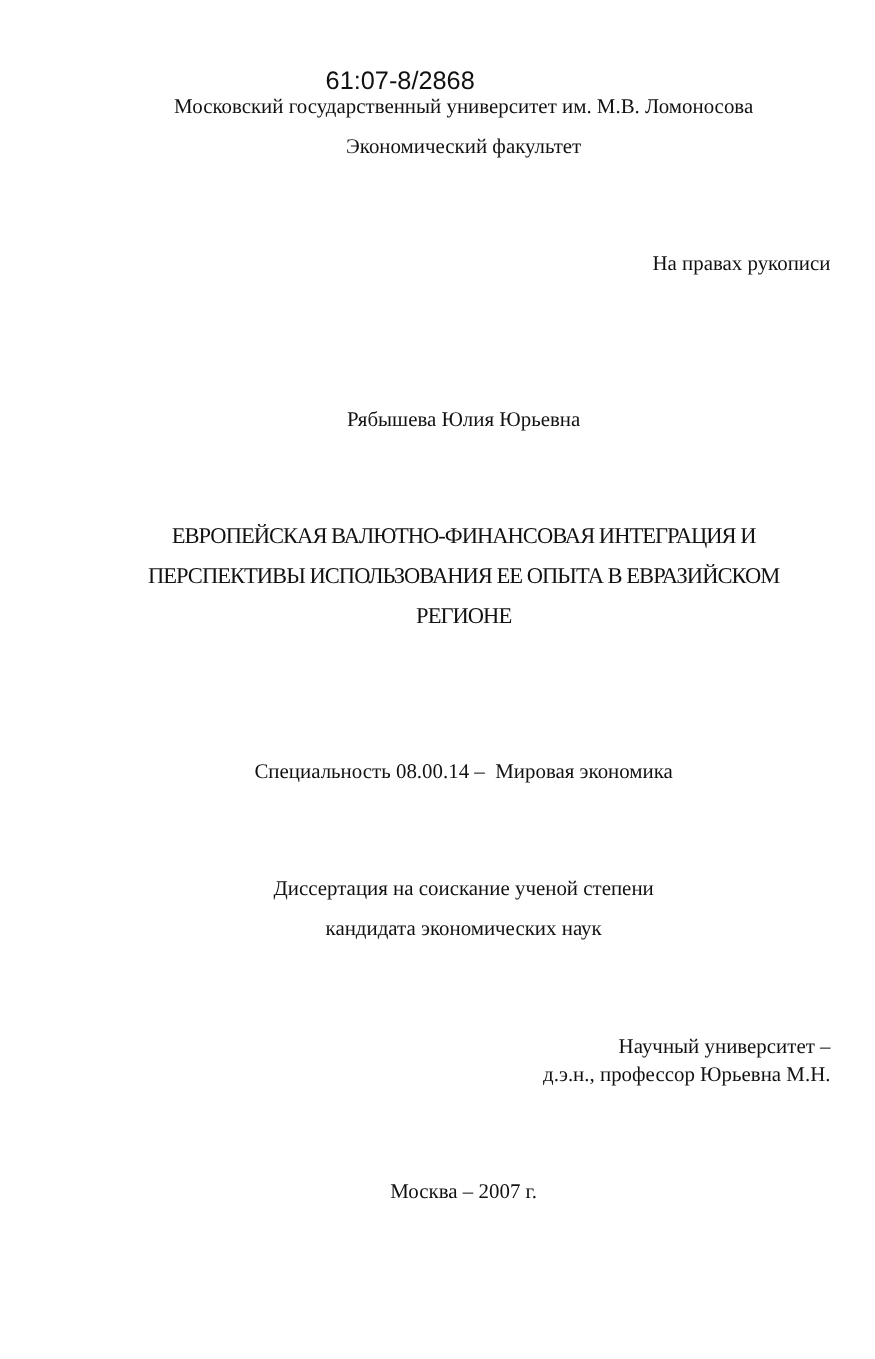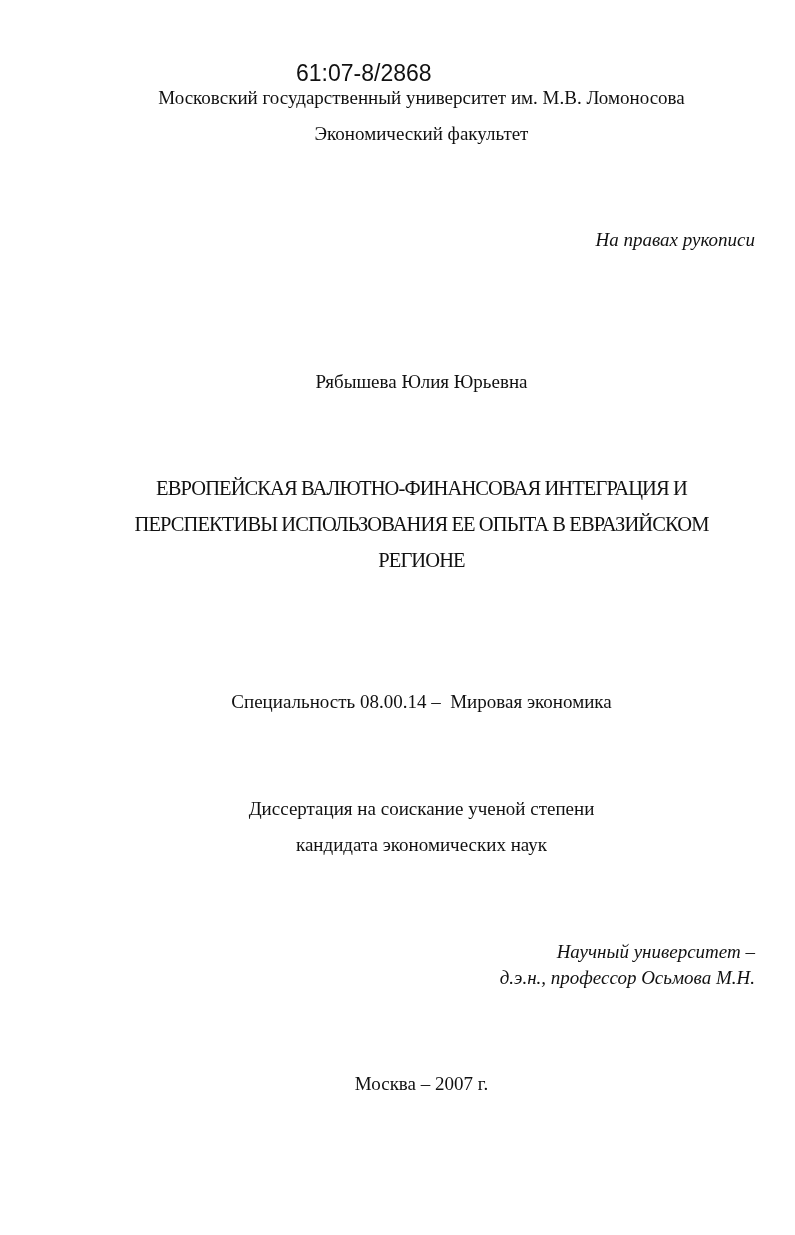--- a/index.html
+++ b/index.html
@@ -3,21 +3,21 @@
 <meta charset="utf-8">
 <style>
   html, body { margin: 0; padding: 0; background: #ffffff; }
   body { width: 795px; height: 1235px; position: relative; overflow: hidden;
          font-family: "Liberation Serif", "DejaVu Serif", serif; color: #111; }
   .abs { position: absolute; white-space: nowrap; }
   .stamp { font-family: "Liberation Sans", "DejaVu Sans", sans-serif; font-size: 23px; left: 296px; top: 20px; color: #111; margin-top: 40px; }
   .c { left: 0; width: 795px; text-align: center; }
   .t19 { font-size: 19px; }
   .title { font-size: 20.5px; letter-spacing: -0.9px; }
-  .right { text-align: right; font-style: italic; }
+  .right { text-align: right; }
 </style>
 </head>
 <body>
 
 <div class="abs stamp">61:07-8/2868</div>
 
 <div class="abs c t19" style="left:0;top:87px;width:843px;">Московский государственный университет им. М.В. Ломоносова</div>
 <div class="abs c t19" style="top:123px;width:843px;">Экономический факультет</div>
 
 <div class="abs t19 right" style="right:40px;top:229px;">На правах рукописи</div>
@@ -27,15 +27,15 @@
 <div class="abs c title" style="top:477px;width:843px;">ЕВРОПЕЙСКАЯ ВАЛЮТНО-ФИНАНСОВАЯ ИНТЕГРАЦИЯ И</div>
 <div class="abs c title" style="top:513px;width:843px;">ПЕРСПЕКТИВЫ ИСПОЛЬЗОВАНИЯ ЕЕ ОПЫТА В ЕВРАЗИЙСКОМ</div>
 <div class="abs c title" style="top:549px;width:843px;">РЕГИОНЕ</div>
 
 <div class="abs c t19" style="top:691px;width:843px;white-space:pre;">Специальность 08.00.14 –  Мировая экономика</div>
 
 <div class="abs c t19" style="top:798px;width:843px;">Диссертация на соискание ученой степени</div>
 <div class="abs c t19" style="top:834px;width:843px;">кандидата экономических наук</div>
 
 <div class="abs t19 right" style="right:40px;top:941px;">Научный университет –</div>
-<div class="abs t19 right" style="right:40px;top:967px;">д.э.н., профессор Осьмова М.Н.</div>
+<div class="abs t19 right" style="right:40px;top:967px;">д.э.н., профессор Юрьевна М.Н.</div>
 
 <div class="abs c t19" style="top:1073px;width:843px;">Москва – 2007 г.</div>
 
 </body></html>

